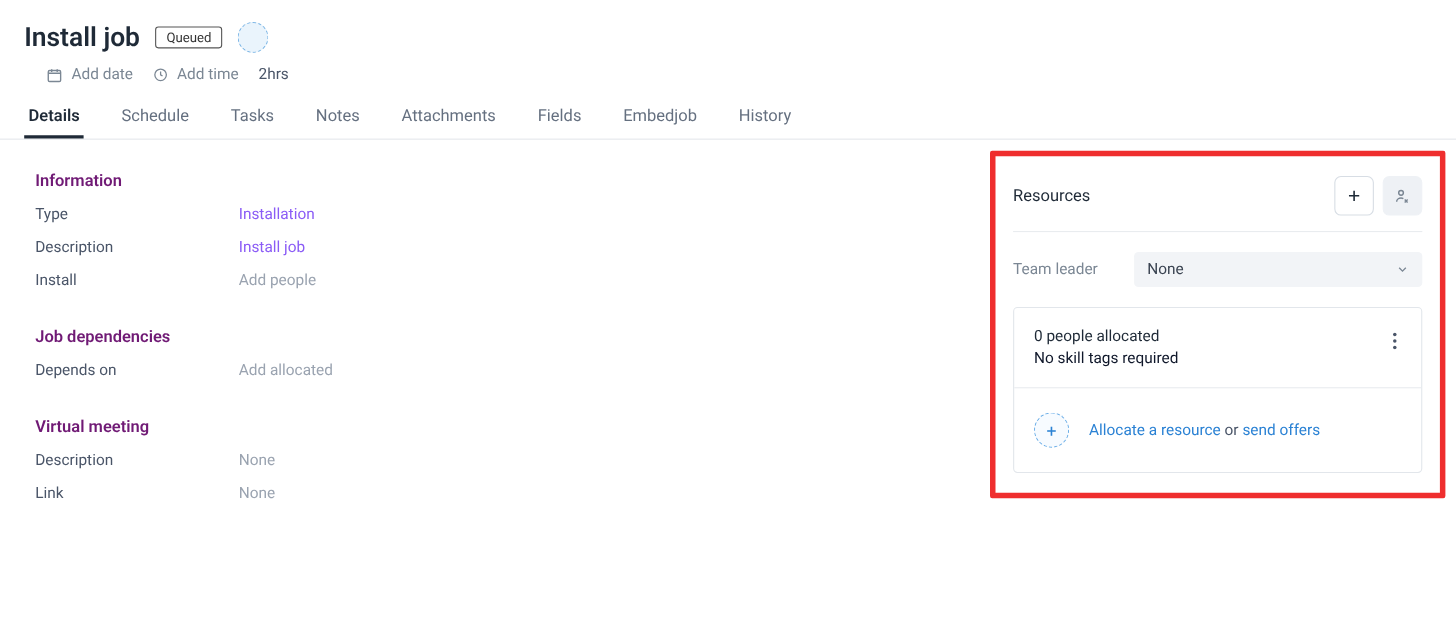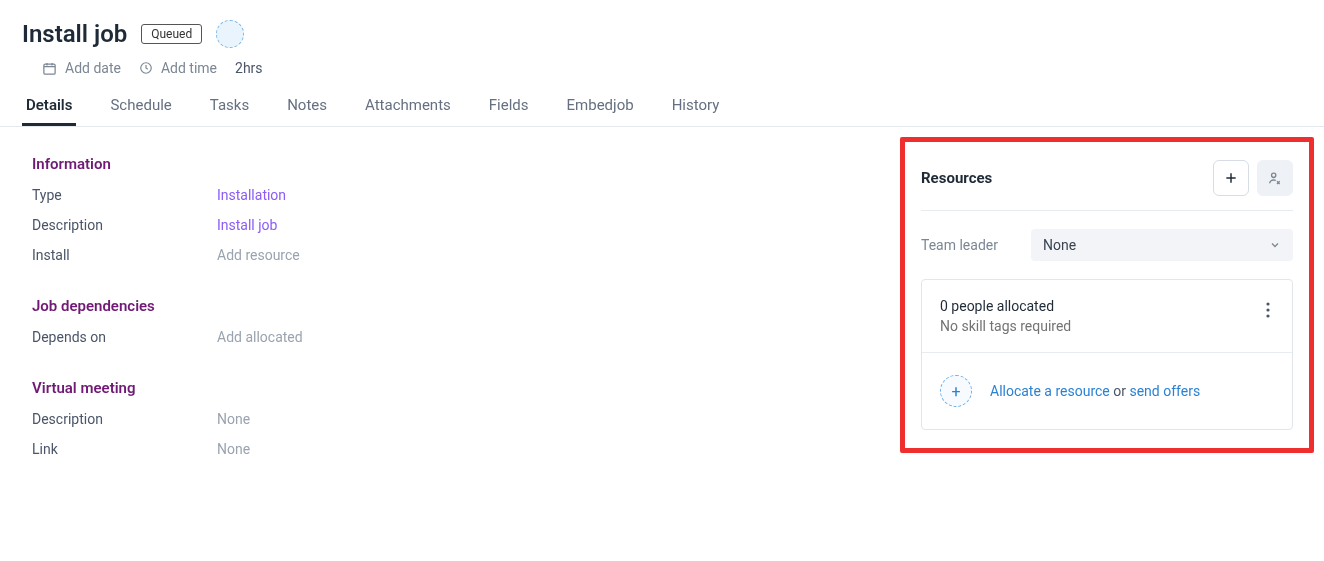--- a/index.html
+++ b/index.html
@@ -112,21 +112,21 @@
     width: 414px;
   }
   .res-header {
     display: flex;
     align-items: center;
     justify-content: space-between;
     padding-bottom: 14px;
     border-bottom: 1px solid #e9ecef;
   }
   .res-title {
-    font-weight: 700;
+    font-weight: 400;
     font-size: 15px;
     color: #1f2a37;
   }
   .res-actions { display: flex; gap: 8px; }
   .btn-sq {
     width: 36px; height: 36px;
     border: 1px solid #d7dde4;
     border-radius: 6px;
     display: inline-flex;
     align-items: center;
@@ -169,21 +169,21 @@
     border-radius: 4px;
   }
   .alloc-top {
     display: flex;
     justify-content: space-between;
     align-items: flex-start;
     padding: 18px 18px;
     border-bottom: 1px solid #e9ecef;
   }
   .alloc-top .line1 { font-size: 14px; color: #1f2a37; margin-bottom: 4px; }
-  .alloc-top .line2 { font-size: 14px; color: #737373; }
+  .alloc-top .line2 { font-size: 14px; color: #0f172a; }
   .kebab { cursor: pointer; color: #4a5568; padding: 4px; }
   .alloc-bottom {
     display: flex;
     align-items: center;
     gap: 18px;
     padding: 22px 18px;
   }
   .circle-plus {
     width: 32px; height: 32px;
     border-radius: 50%;
@@ -249,21 +249,21 @@
       <div class="kv-row">
         <div class="k">Type</div>
         <div class="v">Installation</div>
       </div>
       <div class="kv-row">
         <div class="k">Description</div>
         <div class="v">Install job</div>
       </div>
       <div class="kv-row">
         <div class="k">Install</div>
-        <div class="v placeholder">Add resource</div>
+        <div class="v placeholder">Add people</div>
       </div>
     </div>
 
     <div class="section">
       <div class="section-title">Job dependencies</div>
       <div class="kv-row">
         <div class="k">Depends on</div>
         <div class="v placeholder">Add allocated</div>
       </div>
     </div>

